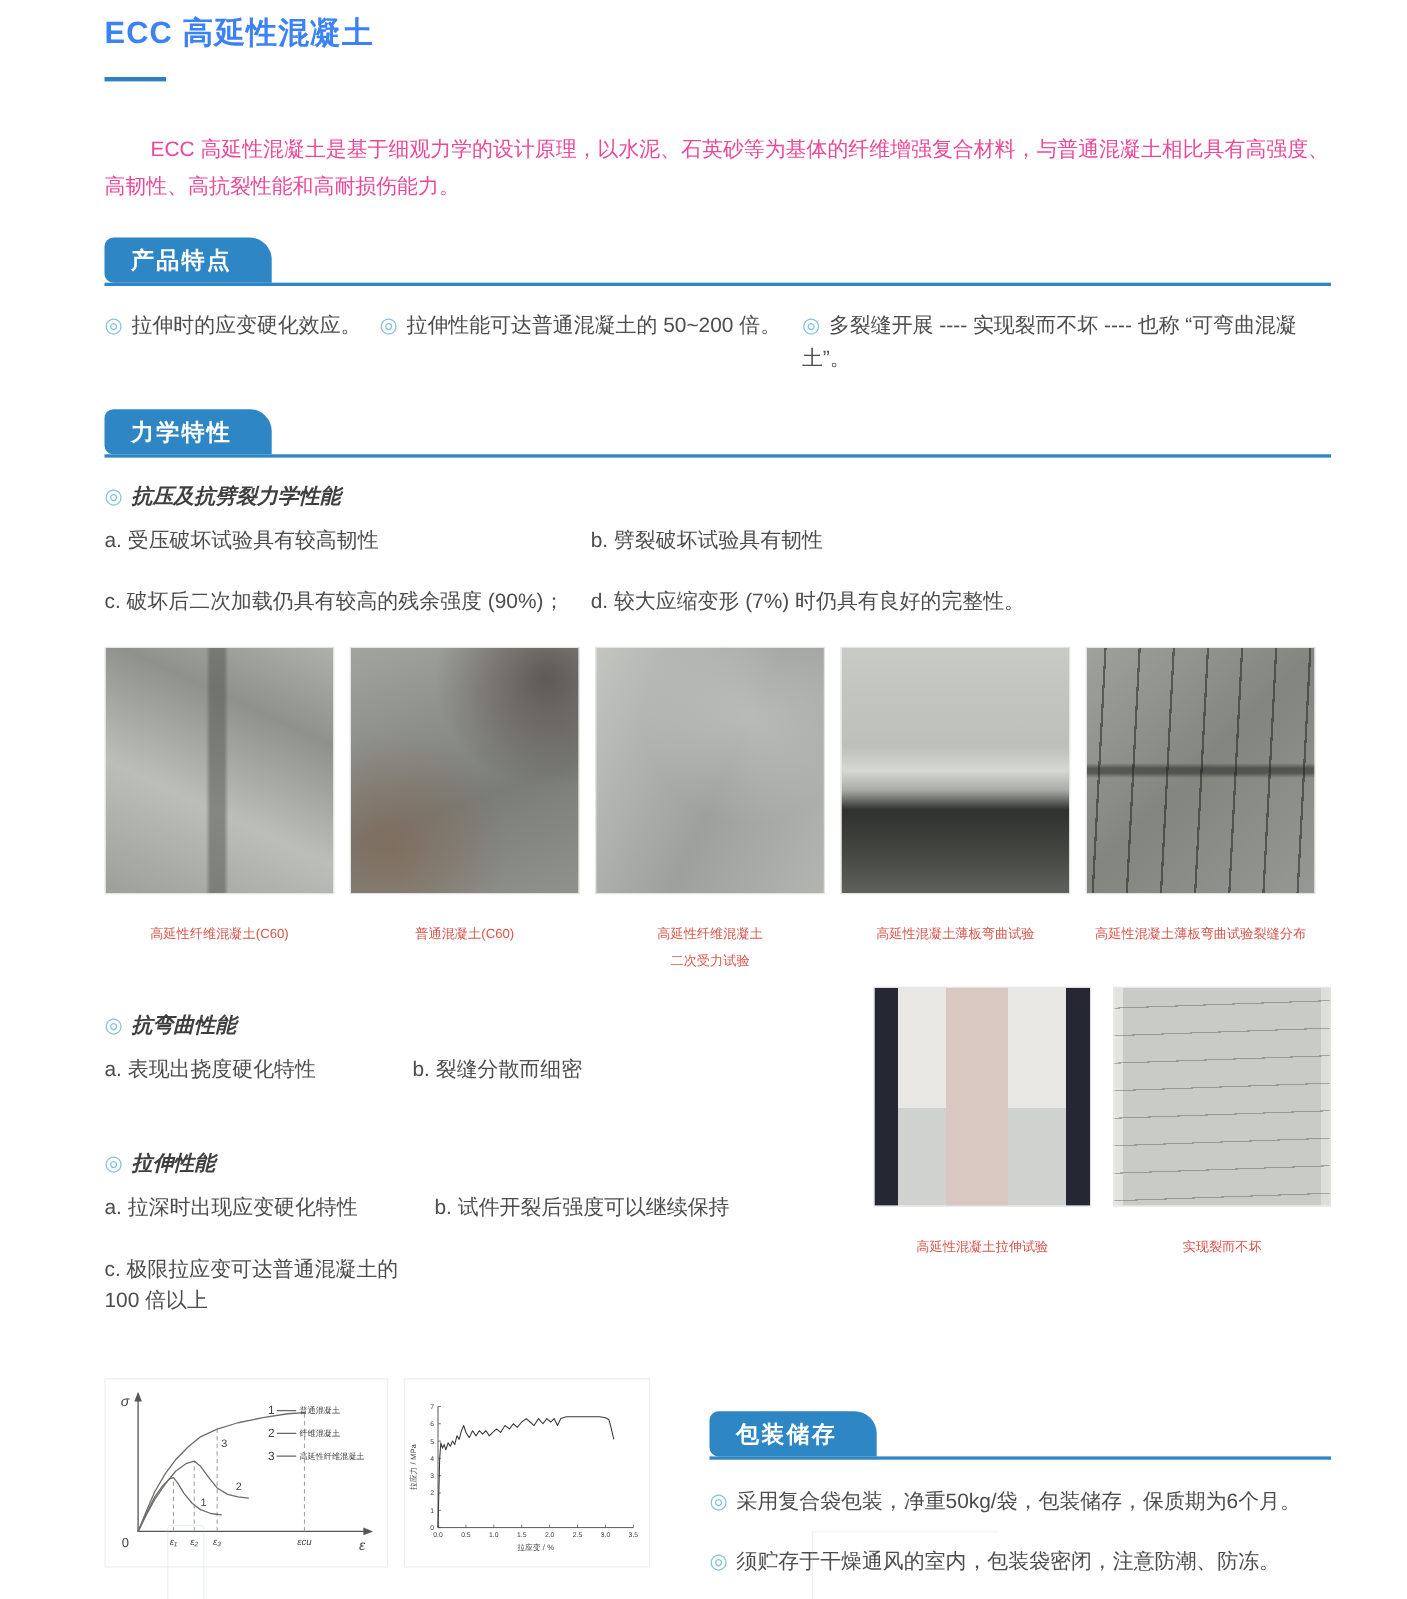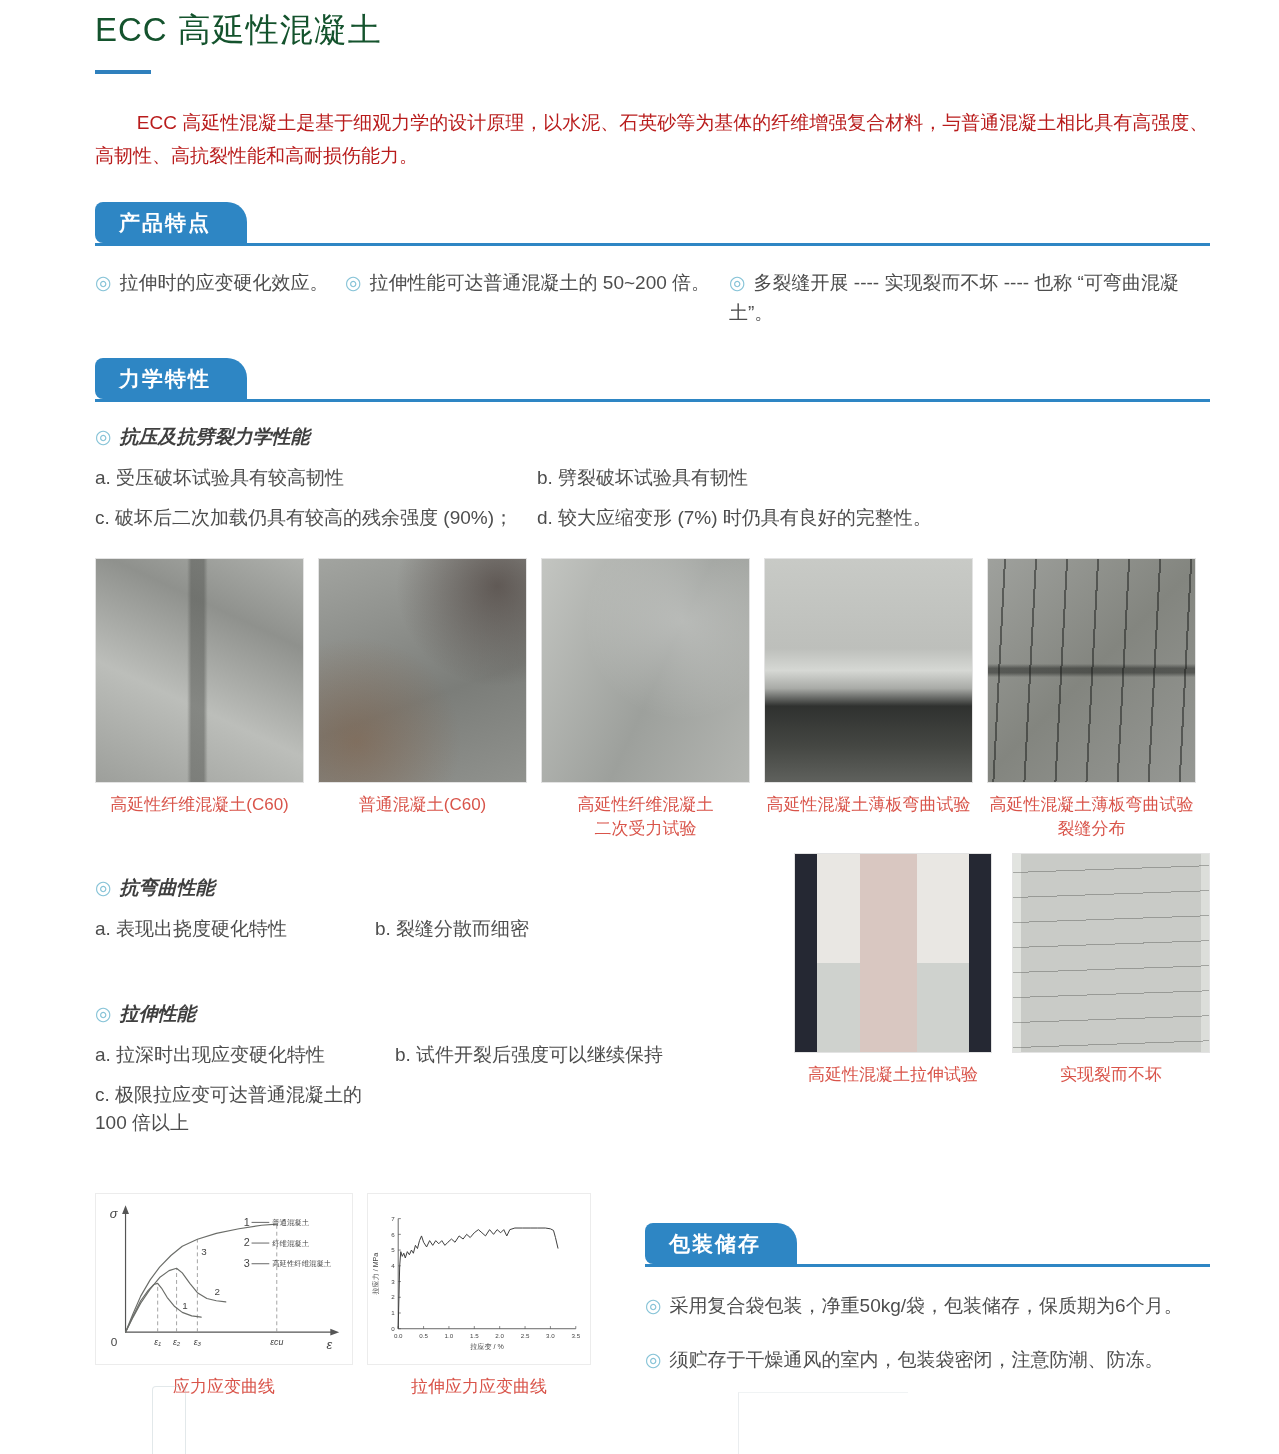--- a/index.html
+++ b/index.html
@@ -5,24 +5,24 @@
   * { box-sizing: border-box; margin: 0; padding: 0; }
   html, body { background: #ffffff; }
   body {
     width: 1279px; height: 1454px;
     position: relative; overflow: hidden;
     font-family: "Liberation Sans", "DejaVu Sans", sans-serif;
     color: #4d4d4d;
   }
   .content { padding: 10px 69px 0 95px; }
 
-  h1.title { font-size: 33px; font-weight: normal; color: #14532d; letter-spacing: 1px; line-height: 40px; }
+  h1.title { font-size: 28px; font-weight: bold; color: #3b82f6; letter-spacing: 1px; line-height: 40px; }
   .title-underline { width: 56px; height: 4px; background: #2f80bd; margin-top: 20px; }
 
-  p.intro { margin-top: 32px; font-size: 19px; line-height: 33px; text-indent: 2.2em; color: #b91c1c; }
+  p.intro { margin-top: 46px; font-size: 19px; line-height: 33px; text-indent: 2.2em; color: #ec4899; }
 
   .sec-head { margin-top: 30px; }
   .banner {
     display: block; width: max-content;
     background: #2e86c4; color: #fff;
     font-size: 21px; font-weight: bold;
     padding: 7px 36px 6px 24px;
     border-radius: 8px 20px 0 8px;
     letter-spacing: 2px;
   }
@@ -32,32 +32,32 @@
   .bl { color: #86c3d7; margin-right: 8px; font-size: 19px; }
 
   .feature-row { display: flex; margin-top: 22px; }
   .feature-row .c1 { width: 250px; }
   .feature-row .c2 { width: 384px; }
   .feature-row .c3 { flex: 1; }
 
   .subhead { margin-top: 22px; font-size: 19px; font-weight: bold; color: #3f3f3f; font-style: italic; }
   .subhead .bl { font-weight: normal; }
 
-  .ab-grid { display: grid; grid-template-columns: 442px 1fr; row-gap: 12px; margin-top: 14px; font-size: 19px; line-height: 28px; }
+  .ab-grid { display: grid; grid-template-columns: 442px 1fr; row-gap: 28px; margin-top: 14px; font-size: 19px; line-height: 28px; }
   .ab-grid2 { grid-template-columns: 280px 1fr; }
   .ab-grid3 { grid-template-columns: 300px 1fr; }
 
   .photos-row { display: flex; gap: 14px; margin-top: 26px; }
   figure { margin: 0; }
   .photo-fig { width: 209px; }
   .photo { height: 225px; border: 1px solid #e3e3e3; }
   .photo-sm { height: 200px; border: 1px solid #e3e3e3; }
   .photo-caption {
-    color: #d9544a; font-size: 17px; text-align: center;
-    margin-top: 10px; line-height: 24px; white-space: pre-line;
+    color: #d9544a; font-size: 12px; text-align: center;
+    margin-top: 24px; line-height: 24px; white-space: pre-line;
   }
 
   .ph1 { background:
     linear-gradient(90deg, rgba(0,0,0,0) 0 44%, rgba(88,90,86,.55) 46% 52%, rgba(0,0,0,0) 54%),
     linear-gradient(25deg, #9d9f9b, #bcbeba 38%, #8f918d 72%, #aeb0ac); }
   .ph2 { background:
     radial-gradient(circle at 18% 82%, rgba(130,90,60,.45), rgba(0,0,0,0) 42%),
     radial-gradient(circle at 86% 12%, rgba(58,44,40,.55), rgba(0,0,0,0) 38%),
     linear-gradient(160deg, #a2a4a0, #7b7d79 60%, #90928e); }
   .ph3 { background:

